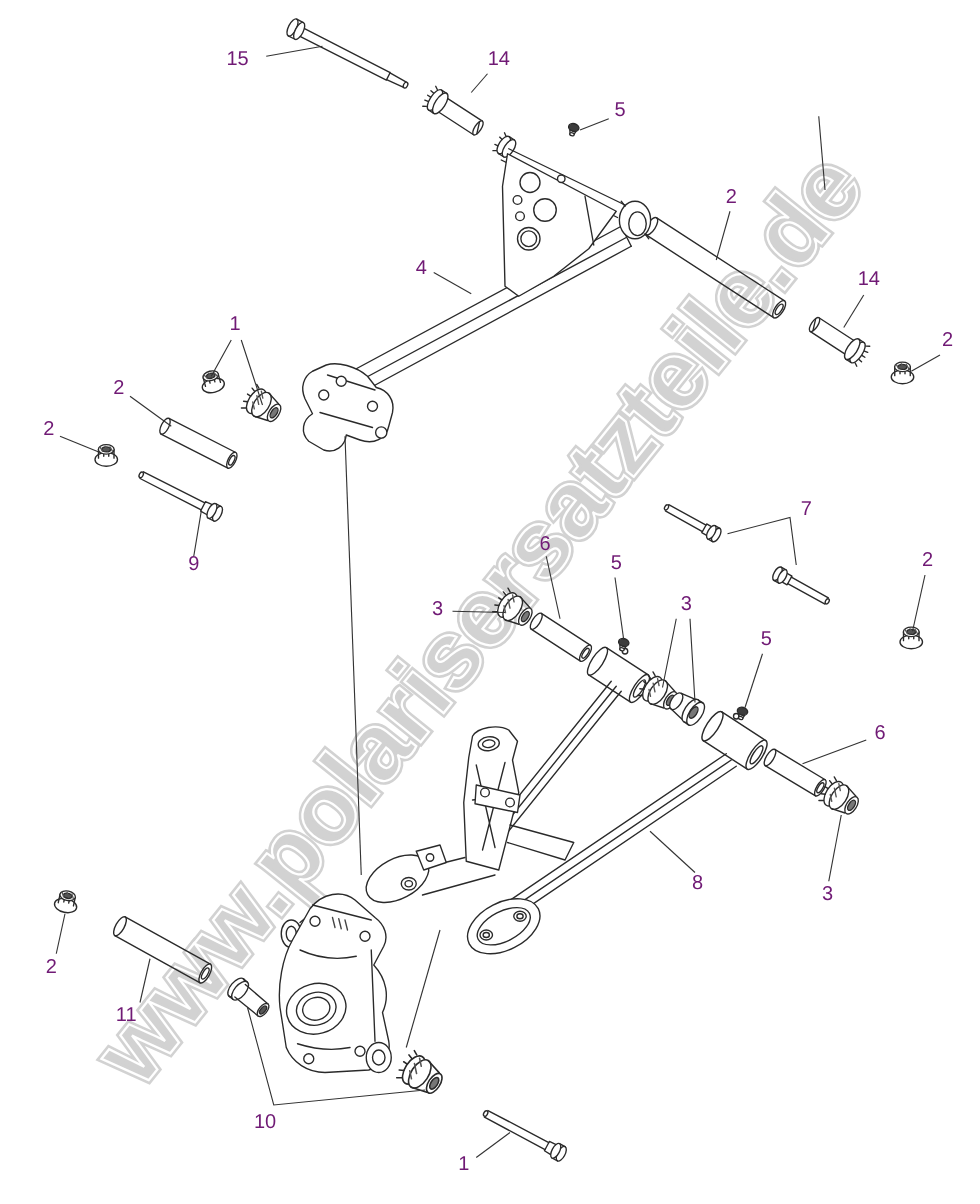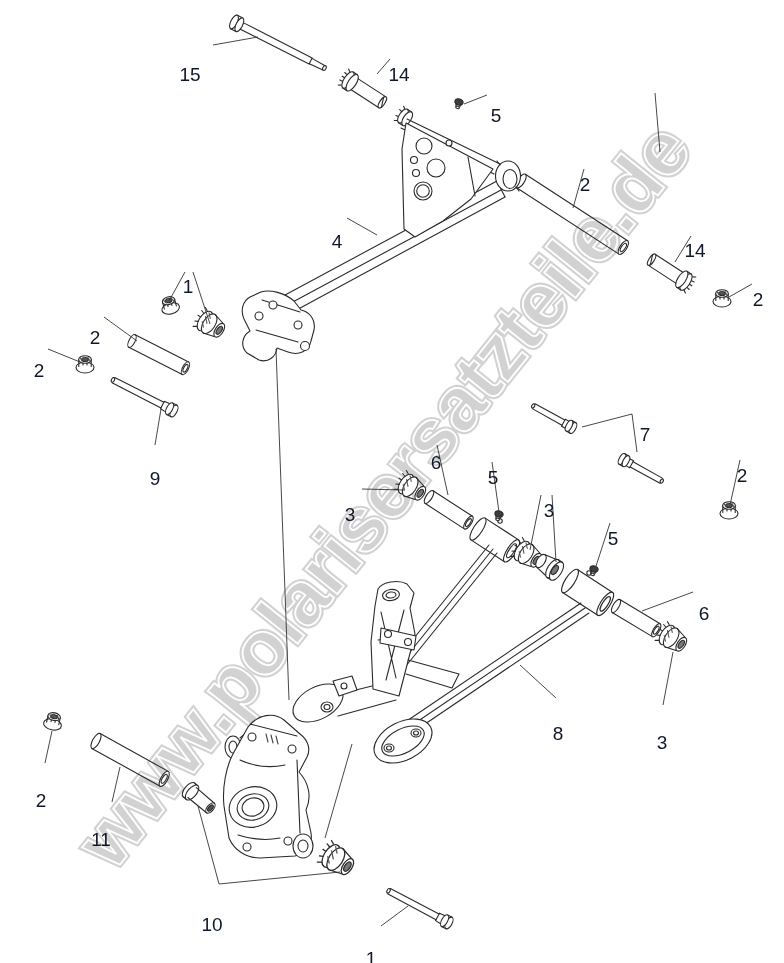--- a/index.html
+++ b/index.html
@@ -2,22 +2,22 @@
 <html><head>
 <meta charset="utf-8">
 <style>
   html,body{margin:0;padding:0;background:#ffffff;}
   #page{position:relative;width:784px;height:963px;background:#ffffff;overflow:hidden;
         font-family:"Liberation Sans",sans-serif;}
   #artsvg{position:absolute;left:0;top:0;}
   .ln{stroke:#2a2a2a;stroke-width:1.1;fill:#ffffff;stroke-linecap:round;stroke-linejoin:round;}
   .ln path,.ln ellipse,.ln circle,.ln line{vector-effect:non-scaling-stroke;}
   .leader{stroke:#333333;stroke-width:0.9;fill:none;vector-effect:non-scaling-stroke;}
-  .callout{position:absolute;transform:translate(-50%,-50%);font-size:19px;color:#0f172a;
-           white-space:nowrap;line-height:1;margin-top:26px;}
+  .callout{position:absolute;transform:translate(-50%,-50%);font-size:16px;color:#701a75;
+           white-space:nowrap;line-height:1;}
   #copyright{position:absolute;left:16px;top:571px;font-size:15.5px;color:#141414;letter-spacing:.3px;}
   #wmtext{font-weight:bold;font-family:"Liberation Sans",sans-serif;}
 </style>
 </head>
 <body>
 
 <div id="page">
 
 <svg id="artsvg" width="784" height="963" viewBox="0 0 784 963">
 

